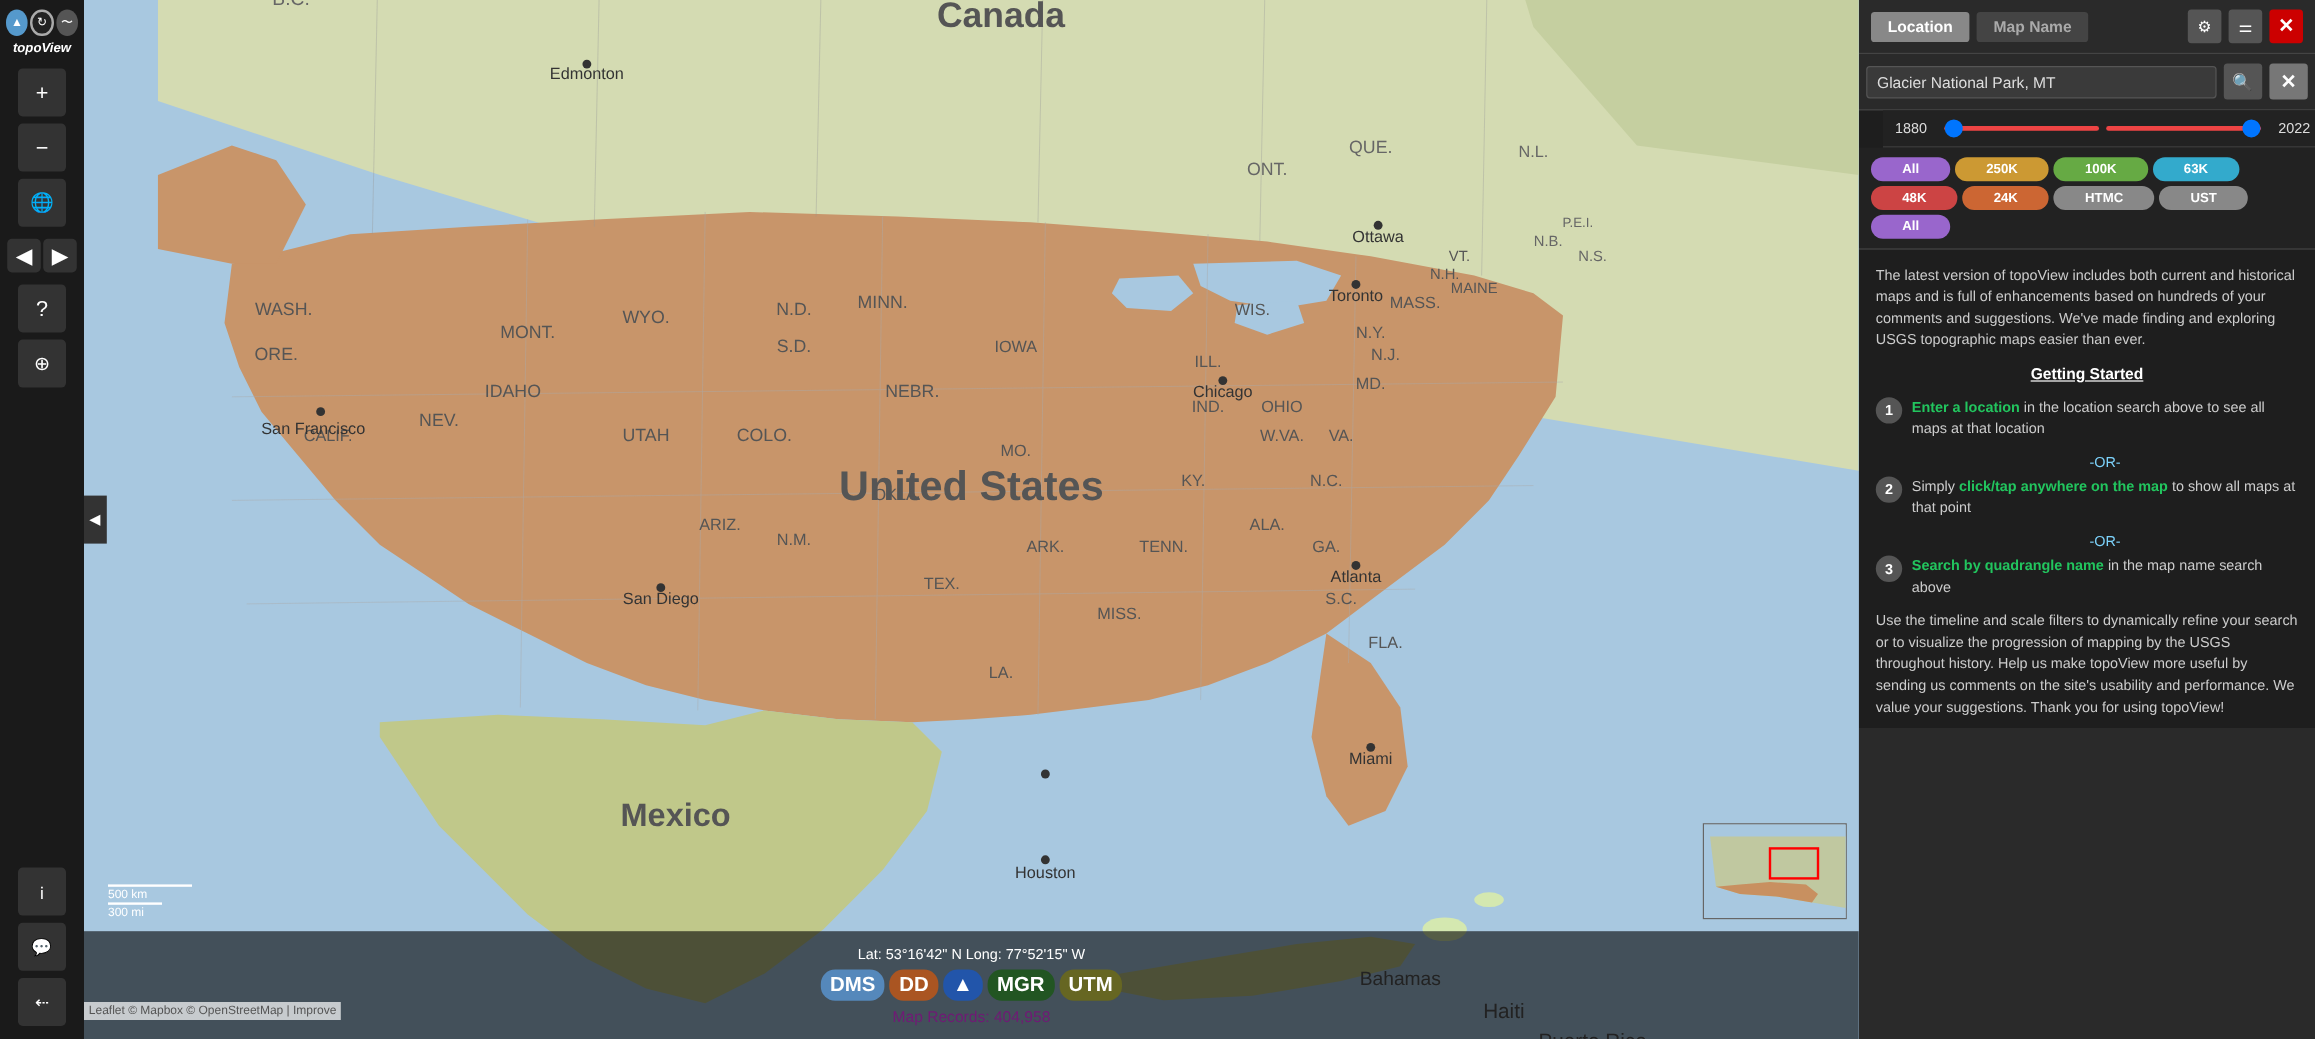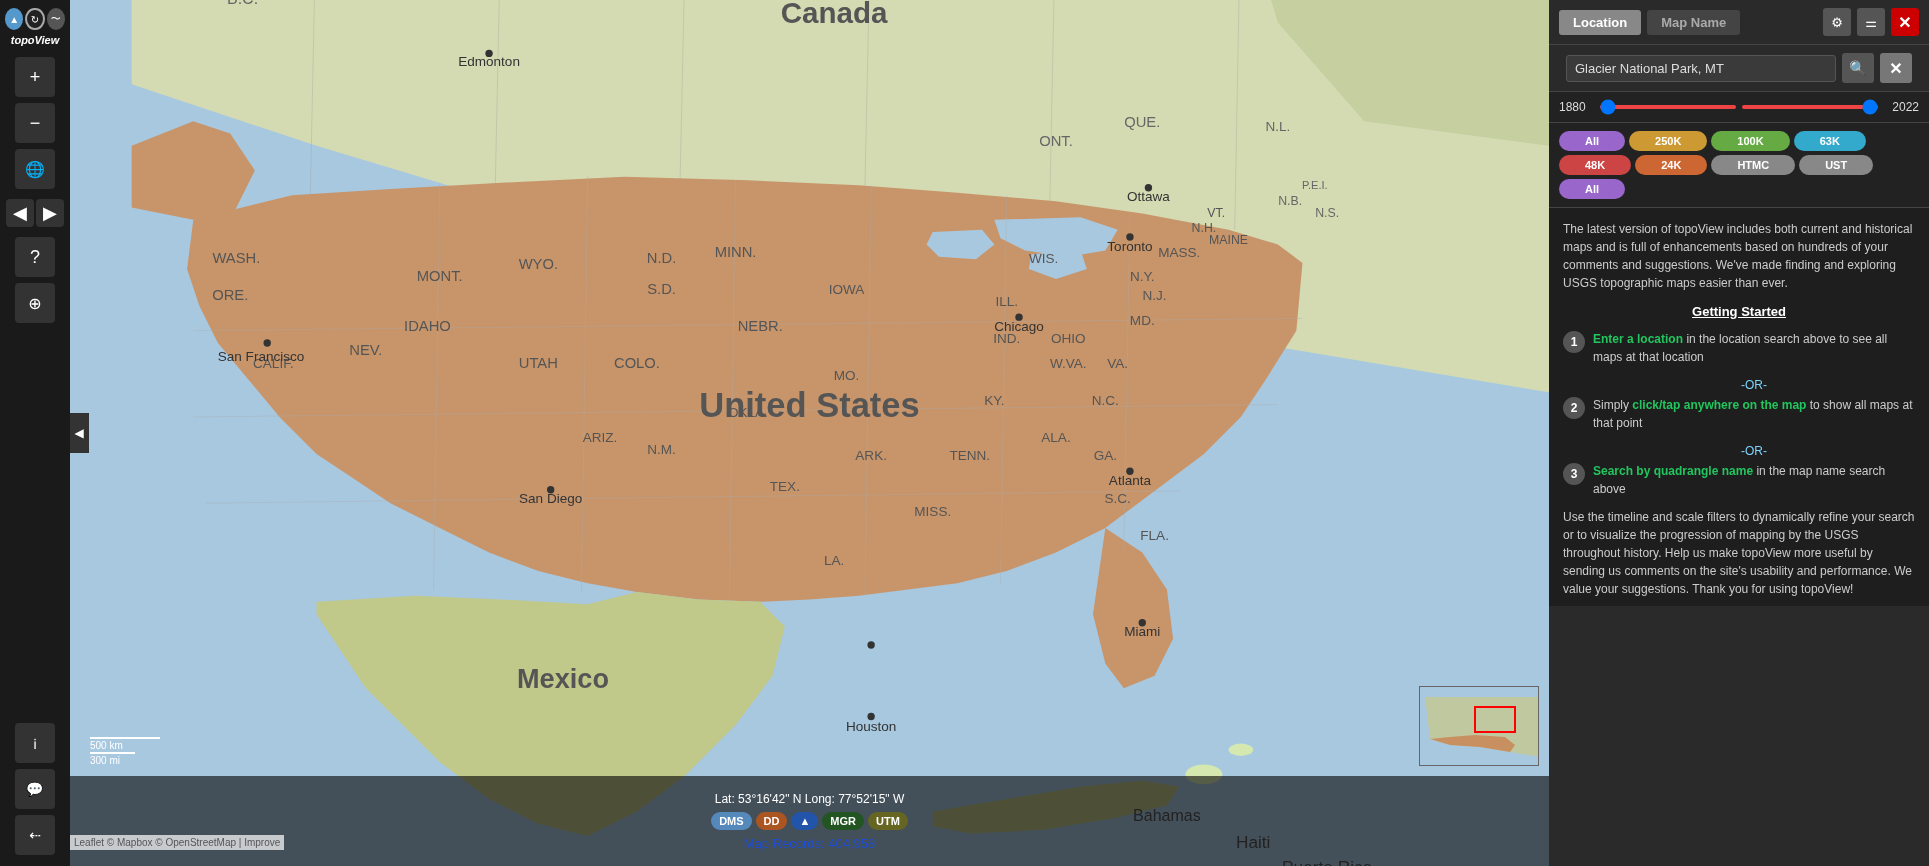--- a/index.html
+++ b/index.html
@@ -90,28 +90,28 @@
     .format-btns {
       display: flex;
       gap: 4px;
       margin-bottom: 6px;
     }
 
     .fmt-btn {
       padding: 3px 8px;
       border-radius: 12px;
       border: none;
-      font-size: 11px;
+      font-size: 17px;
       font-weight: bold;
       cursor: pointer;
       color: white;
     }
 
     .map-records {
-      color: #1d4ed8;
+      color: #701a75;
       font-size: 13px;
     }
 
     .scale-indicator {
       position: absolute;
       bottom: 100px;
       left: 20px;
       color: white;
       font-size: 10px;
     }
@@ -205,21 +205,21 @@
       border-radius: 3px;
       color: white;
       cursor: pointer;
       font-size: 16px;
       font-weight: bold;
     }
 
     .search-row {
       display: flex;
       align-items: center;
-      padding: 8px 17px;
+      padding: 8px 6px;
       gap: 6px;
       background: #2a2a2a;
       border-bottom: 1px solid #444;
     }
 
     .search-input {
       flex: 1;
       background: #3a3a3a;
       border: 1px solid #555;
       border-radius: 3px;
@@ -250,20 +250,21 @@
     }
 
     
     .timeline-row {
       padding: 8px 10px;
       display: flex;
       align-items: center;
       gap: 6px;
       background: #222;
       border-bottom: 1px solid #444;
+      margin-left: 20px;
     }
 
     .year-label {
       color: #ddd;
       font-size: 12px;
       min-width: 35px;
     }
 
     .timeline-slider {
       flex: 1;

